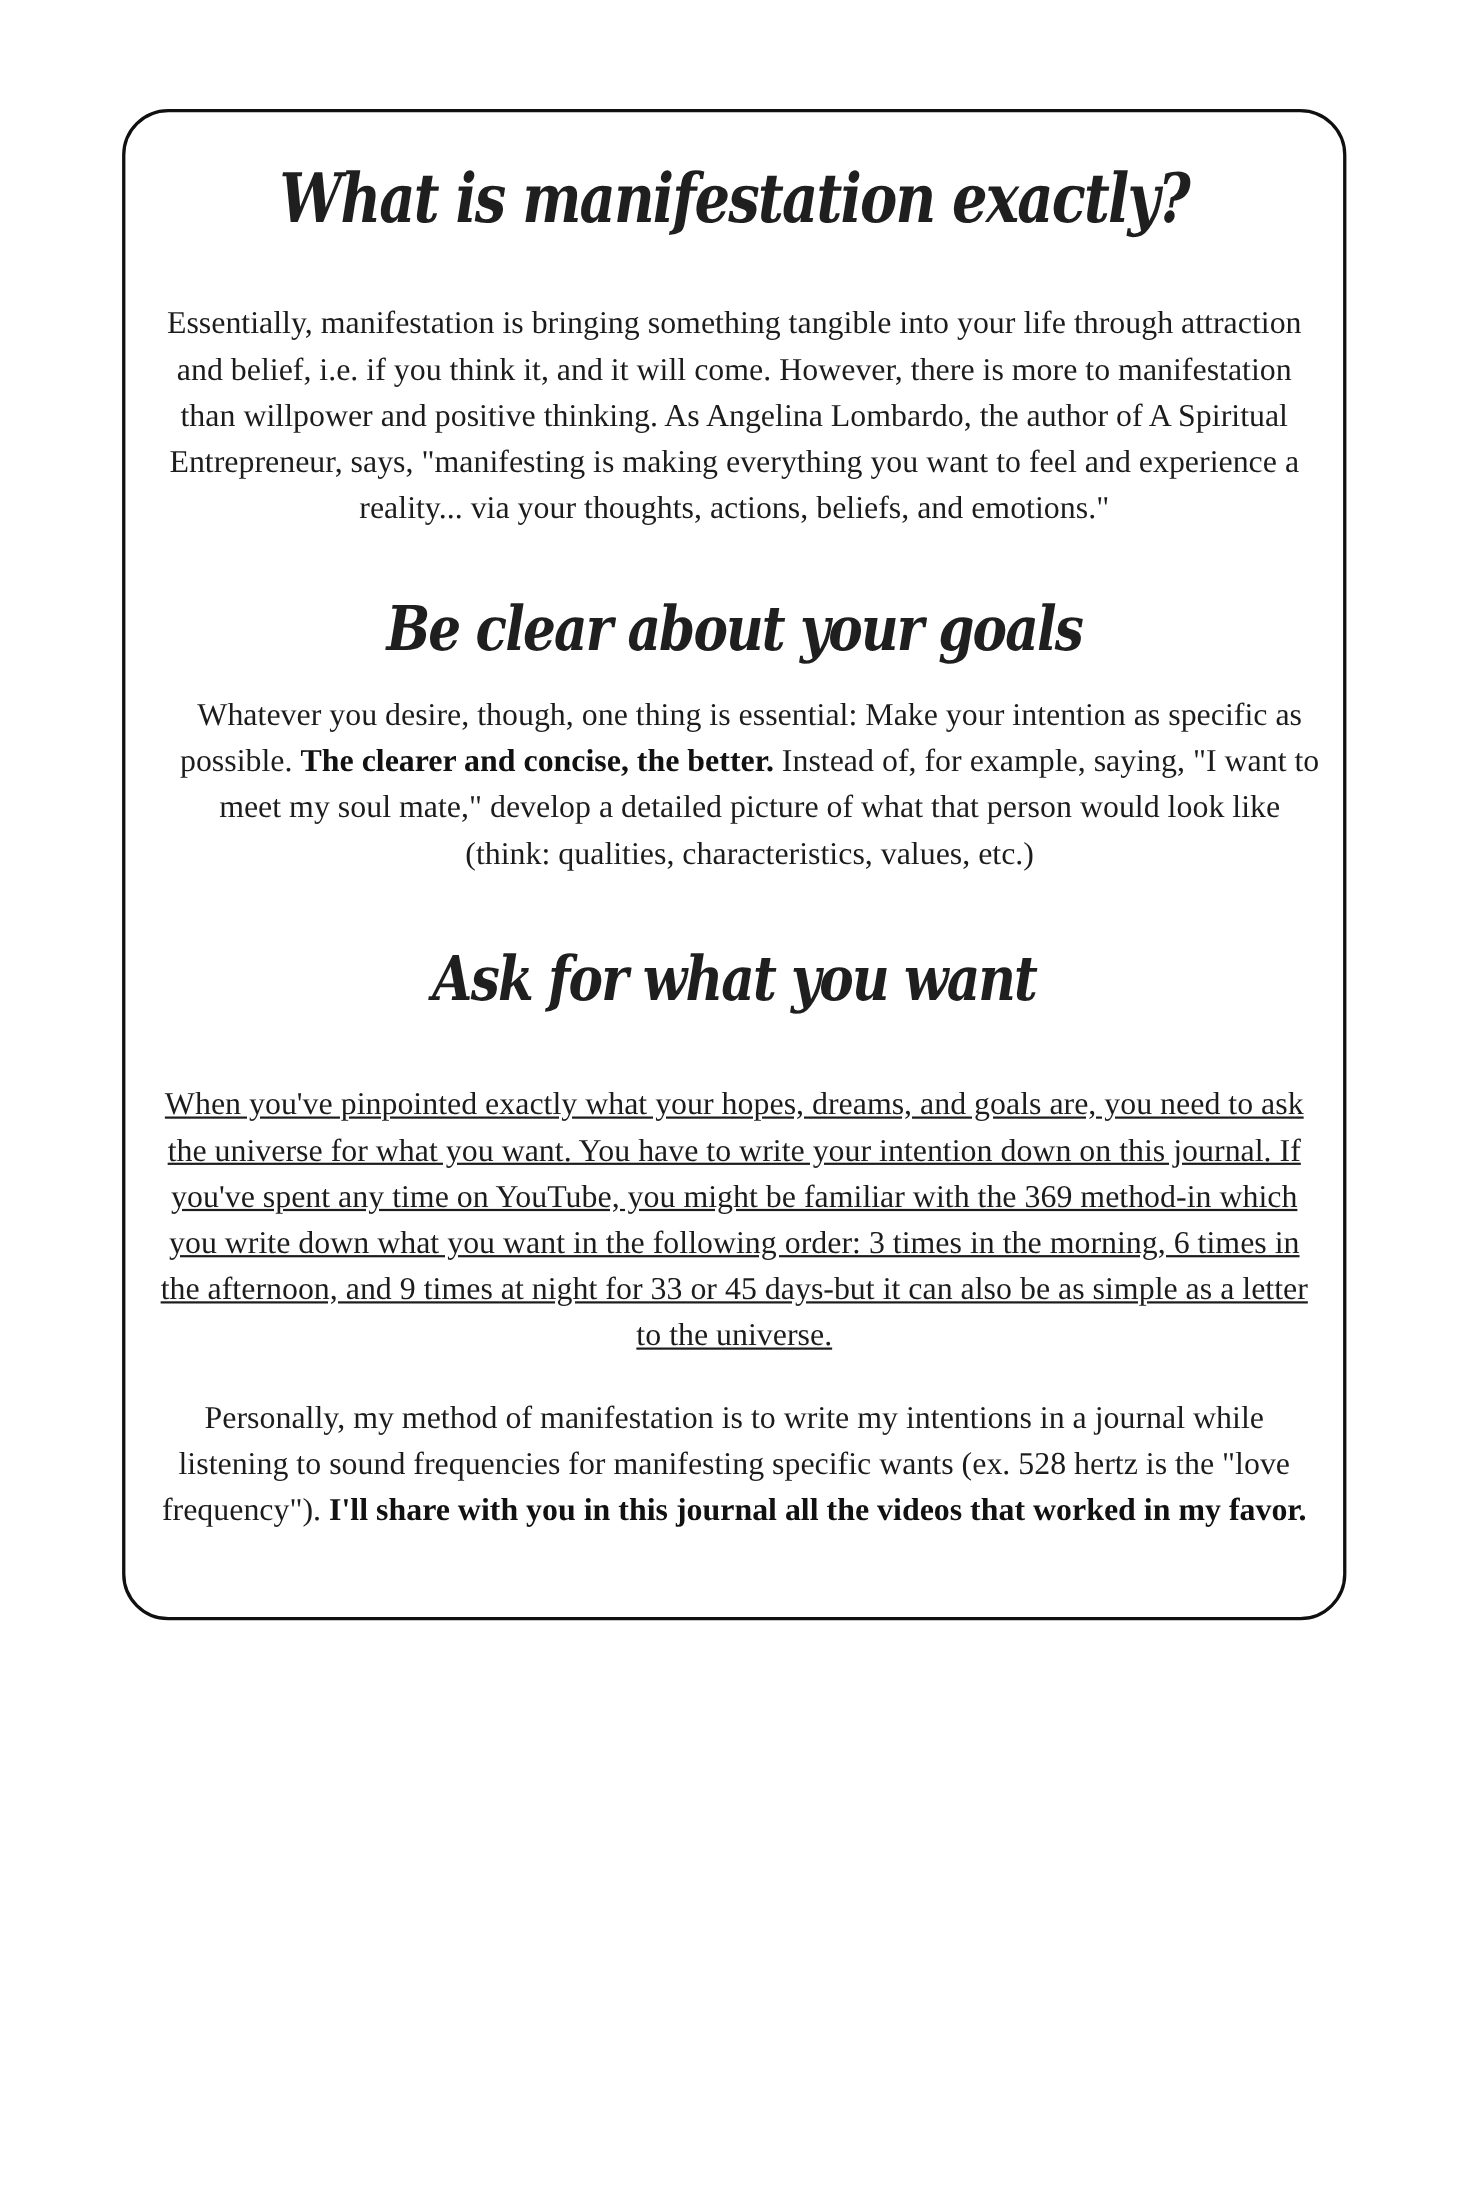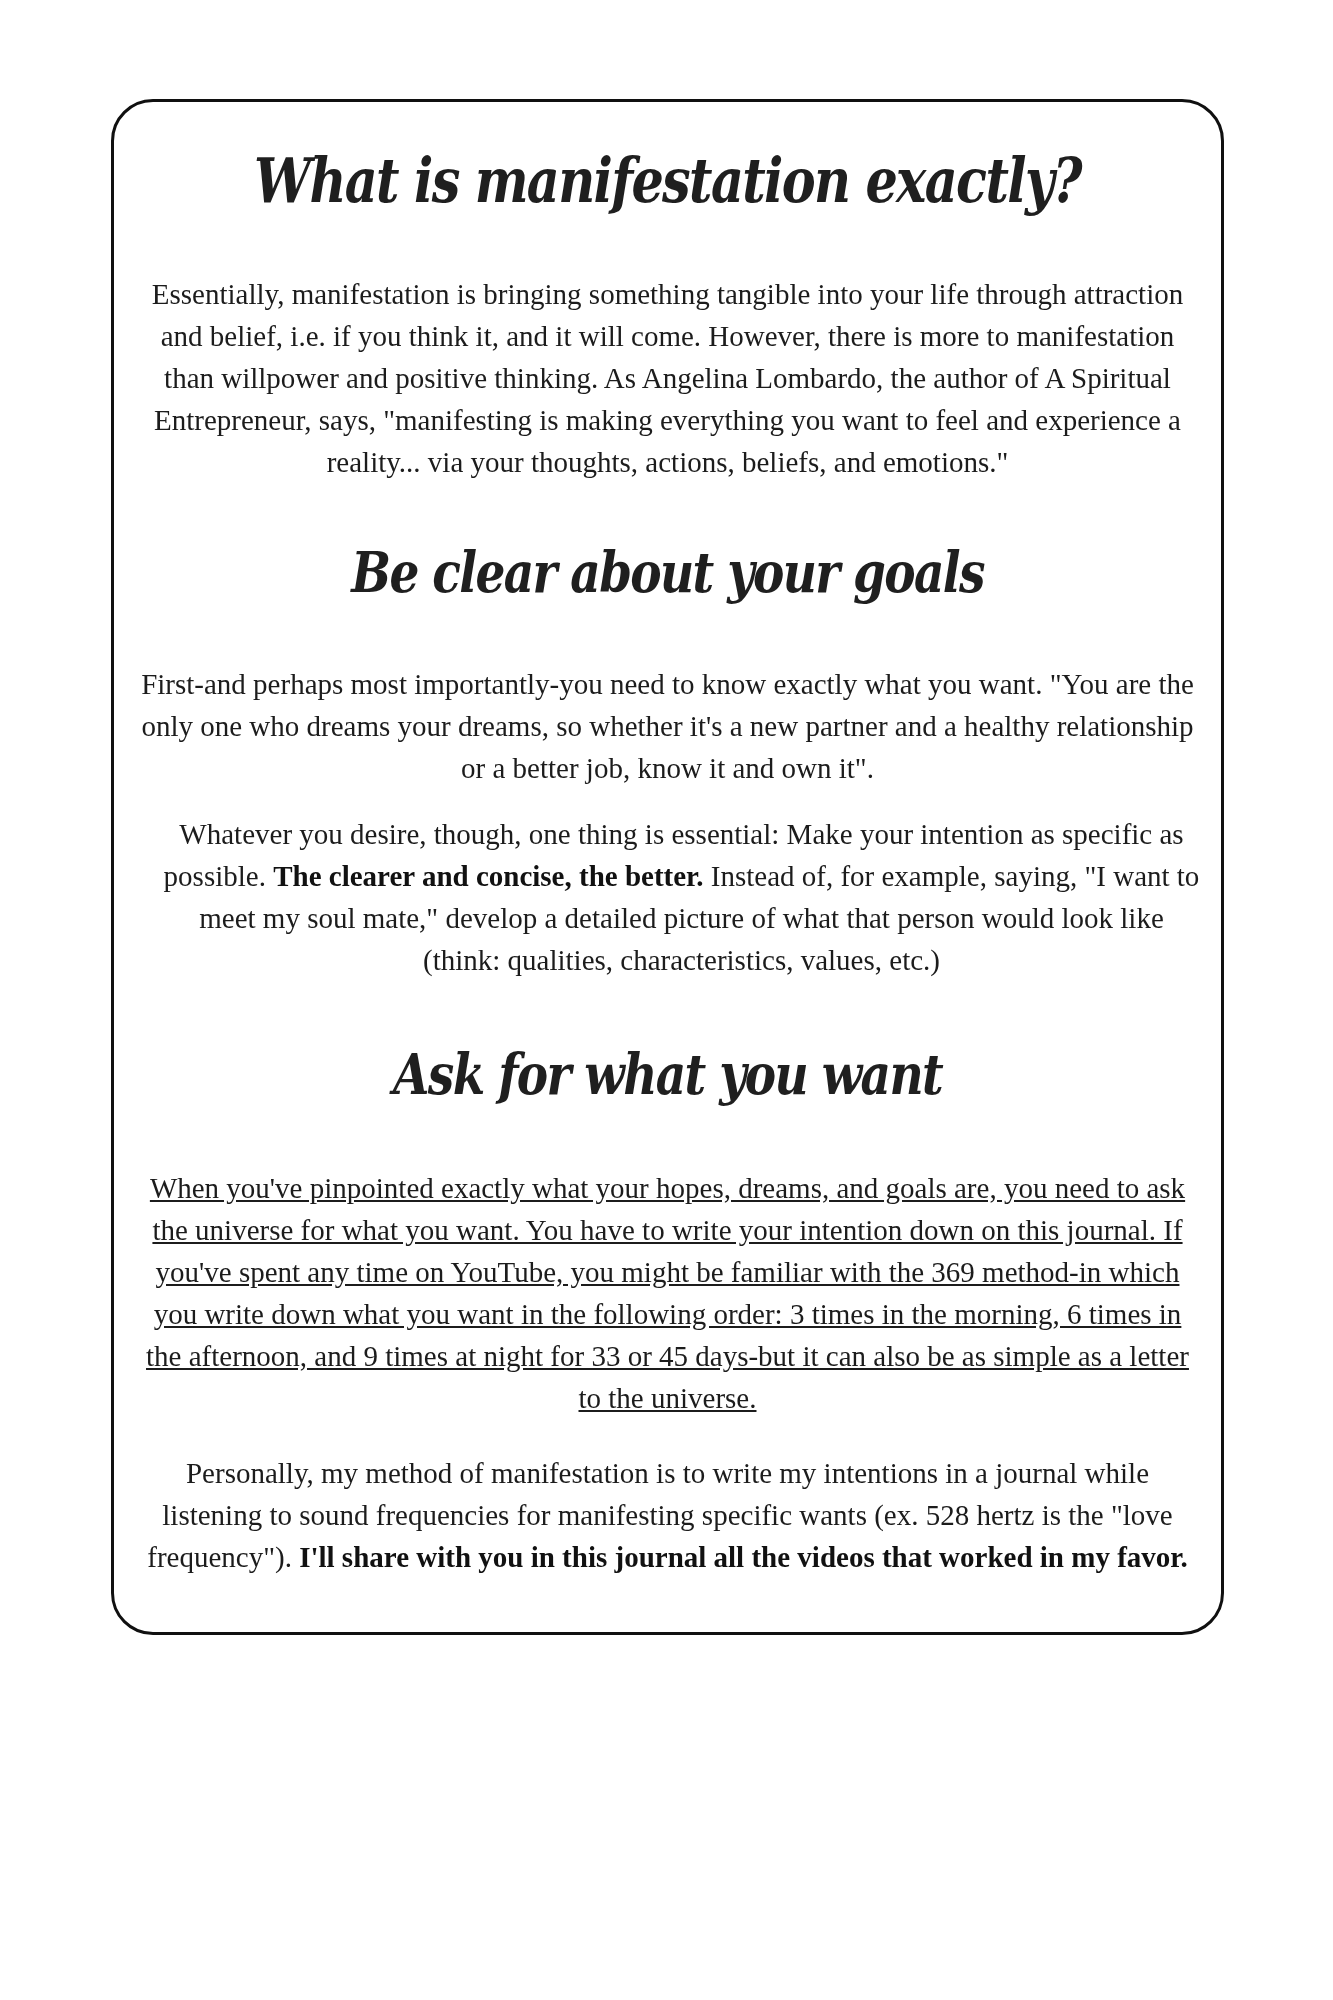--- a/index.html
+++ b/index.html
@@ -9,21 +9,21 @@
     height: 2000px;
     background: #ffffff;
     overflow: hidden;
     font-family: "Liberation Serif", serif;
   }
   .card {
     position: absolute;
     left: 111px;
     top: 99px;
     width: 1113px;
-    height: 1536px;
+    height: 1374px;
     box-sizing: border-box;
     border: 3px solid #101010;
     border-radius: 42px;
     background: #ffffff;
     padding: 0 19px;
   }
   .script-heading {
     font-family: "DejaVu Serif", serif;
     font-style: italic;
     font-weight: bold;
@@ -64,21 +64,20 @@
 
 <div class="page">
   <div class="card">
 
     <div class="script-heading title">What is manifestation exactly?</div>
 
     <p class="body-par p-intro">Essentially, manifestation is bringing something tangible into your life through attraction and belief, i.e. if you think it, and it will come. However, there is more to manifestation than willpower and positive thinking. As Angelina Lombardo, the author of A Spiritual Entrepreneur, says, "manifesting is making everything you want to feel and experience a reality... via your thoughts, actions, beliefs, and emotions."</p>
 
     <div class="script-heading h2 h-goals">Be clear about your goals</div>
 
-    <p class="body-par p-know">First-and perhaps most importantly-you need to know exactly what you want. "You are the only one who dreams your dreams, so whether it's a new partner and a healthy relationship or a better job, know it and own it".</p>
 
     <p class="body-par p-specific"><span>Whatever you desire, though, one thing is essential: Make your intention as specific as possible. </span><strong>The clearer and concise, the better.</strong><span> Instead of, for example, saying, "I want to meet my soul mate," develop a detailed picture of what that person would look like (think: qualities, characteristics, values, etc.)</span></p>
 
     <div class="script-heading h2 h-ask">Ask for what you want</div>
 
     <p class="body-par p-universe">When you've pinpointed exactly what your hopes, dreams, and goals are, you need to ask the universe for what you want. You have to write your intention down on this journal. If you've spent any time on YouTube, you might be familiar with the 369 method-in which you write down what you want in the following order: 3 times in the morning, 6 times in the afternoon, and 9 times at night for 33 or 45 days-but it can also be as simple as a letter to the universe.</p>
 
     <p class="body-par p-method"><span>Personally, my method of manifestation is to write my intentions in a journal while listening to sound frequencies for manifesting specific wants (ex. 528 hertz is the "love frequency"). </span><strong>I'll share with you in this journal all the videos that worked in my favor.</strong></p>
 
   </div>

